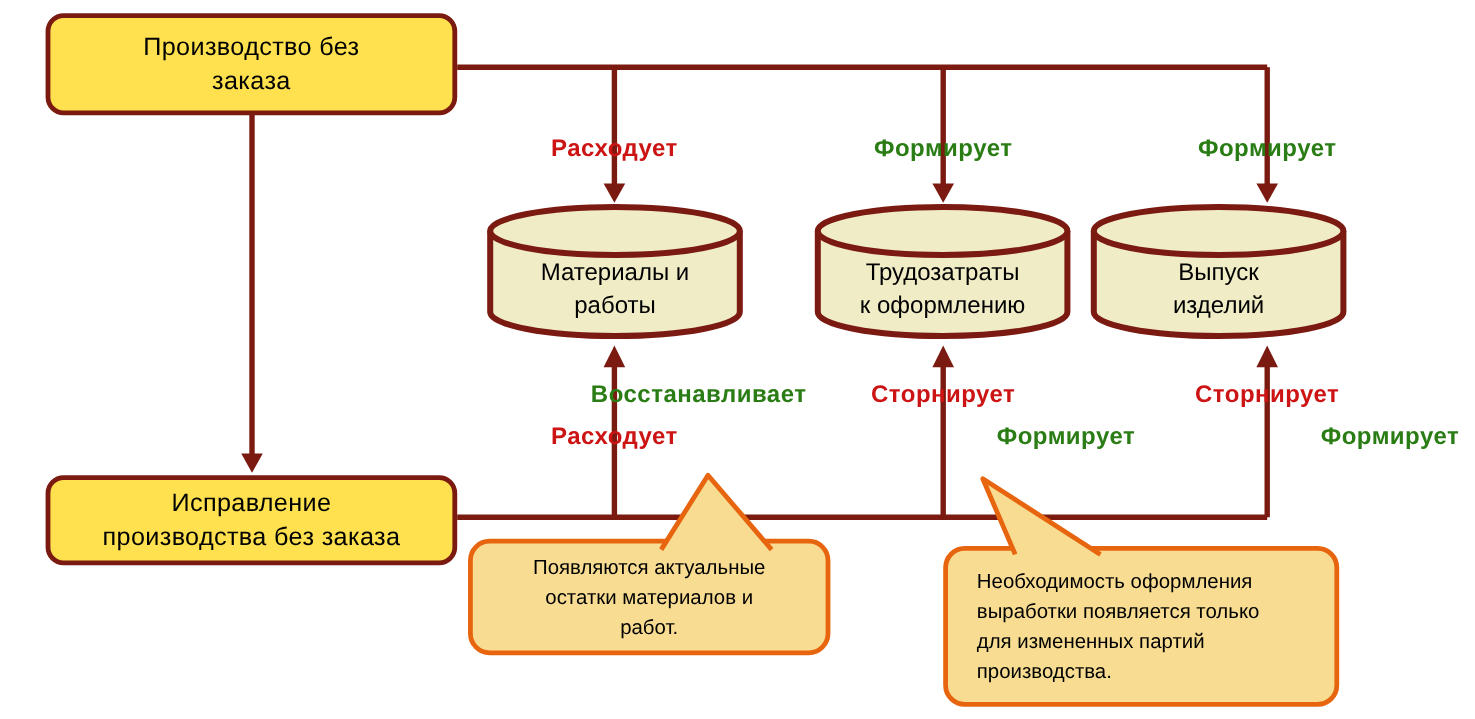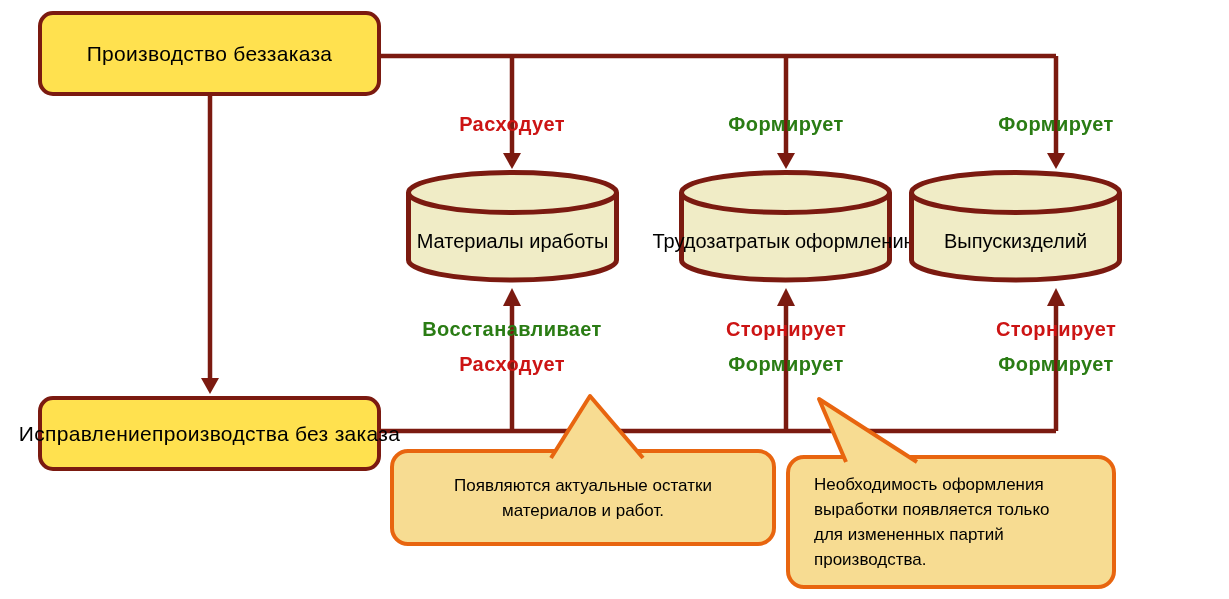--- a/index.html
+++ b/index.html
@@ -19,79 +19,79 @@
   .arrow-head { fill: #7B1A10; stroke: none; }
 
   
   .node {
     position: absolute;
     box-sizing: border-box;
     background: #FFE14F;
     border: 4px solid #7B1A10;
     border-radius: 15px;
     display: flex;
-    flex-direction: row;
+    flex-direction: column;
     align-items: center;
     justify-content: center;
     font-size: 21px;
     line-height: 28px;
     letter-spacing: 0.3px;
     z-index: 2;
   }
   .node-production { left: 38px; top: 11px; width: 343px; height: 85px; }
   .node-correction { left: 38px; top: 396px; width: 343px; height: 75px; }
   .nline { display: block; white-space: nowrap; }
 
   
   .cylinder { position: absolute; width: 215px; height: 115px; z-index: 2; }
   .cyl-1 { left: 405px; top: 170px; }
   .cyl-2 { left: 678px; top: 170px; }
   .cyl-3 { left: 908px; top: 170px; }
   .cyl-shape { position: absolute; left: 0; top: 0; width: 100%; height: 100%; }
   .cyl-fill { fill: #F0ECC6; stroke: #7B1A10; stroke-width: 5; }
   .cyl-label {
     position: absolute; left: 0; right: 0; top: 34px; bottom: 8px;
-    display: flex; align-items: center; justify-content: center;
+    display: flex; flex-direction: column; align-items: center; justify-content: center;
     font-size: 20px; line-height: 28px;
   }
 
   
   .flow-label {
     position: absolute;
     width: 320px;
     text-align: center;
     font-weight: bold;
     font-size: 20px;
     line-height: 35px;
     letter-spacing: 0.4px;
     z-index: 3;
   }
   .fl-top { top: 107px; }
   .fl-bottom { top: 312px; }
   .fl-col1 { left: 352px; }
   .fl-col2 { left: 626px; }
   .fl-col3 { left: 896px; }
   .c-red { color: #CC1414; }
-  .c-green { color: #2A7C14; }
+  .c-green { color: #2A7C14; text-align: right; }
 
   
   .callout {
     position: absolute;
     box-sizing: border-box;
     background: #F7DC92;
     border: 4px solid #E8650F;
     border-radius: 18px;
     font-size: 17px;
     line-height: 25px;
     z-index: 4;
     display: flex;
     align-items: center;
   }
   .callout-1 {
-    left: 390px; top: 449px; width: 386px; height: 97px;
+    left: 390px; top: 449px; width: 302px; height: 97px;
     justify-content: center; text-align: center; padding: 8px 34px;
   }
   .callout-2 {
     left: 786px; top: 455px; width: 330px; height: 134px;
     text-align: left; padding: 10px 44px 10px 24px; align-items: center;
   }
   .tails { position: absolute; left: 0; top: 0; z-index: 6; pointer-events: none; }
   .tail { fill: #F7DC92; stroke: #E8650F; stroke-width: 4; stroke-linejoin: round; }
 </style>
 </head>

